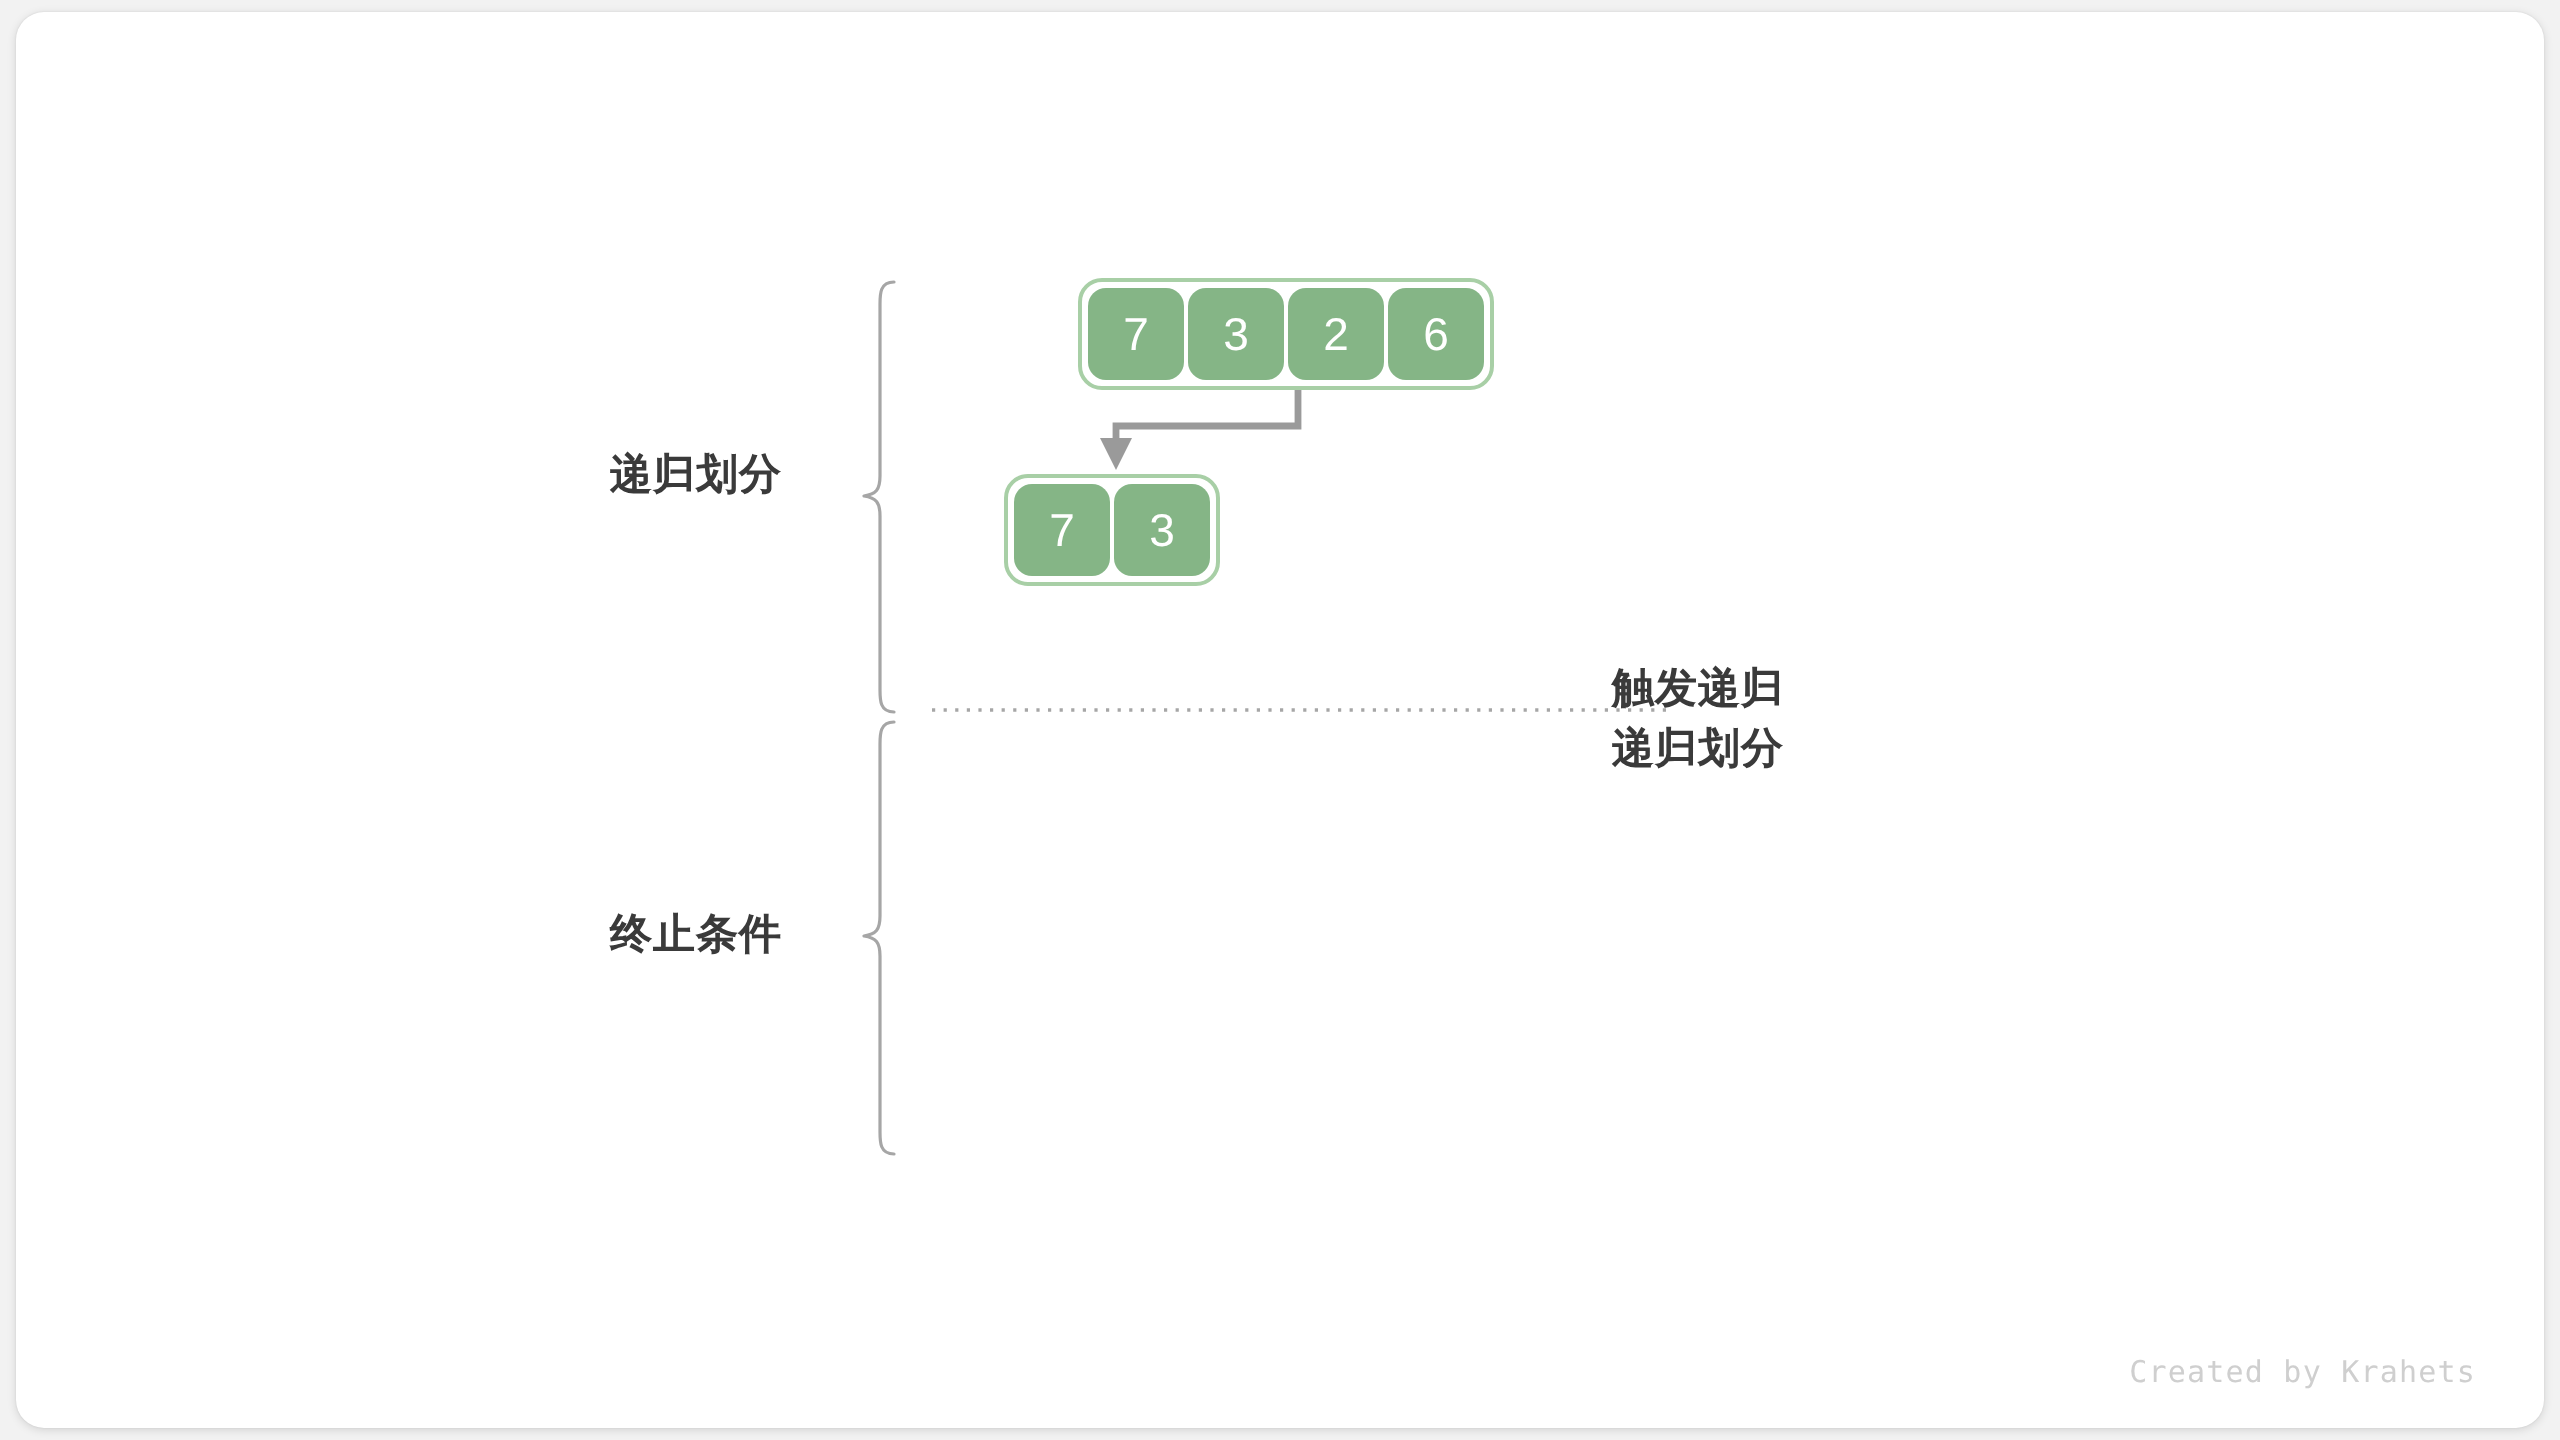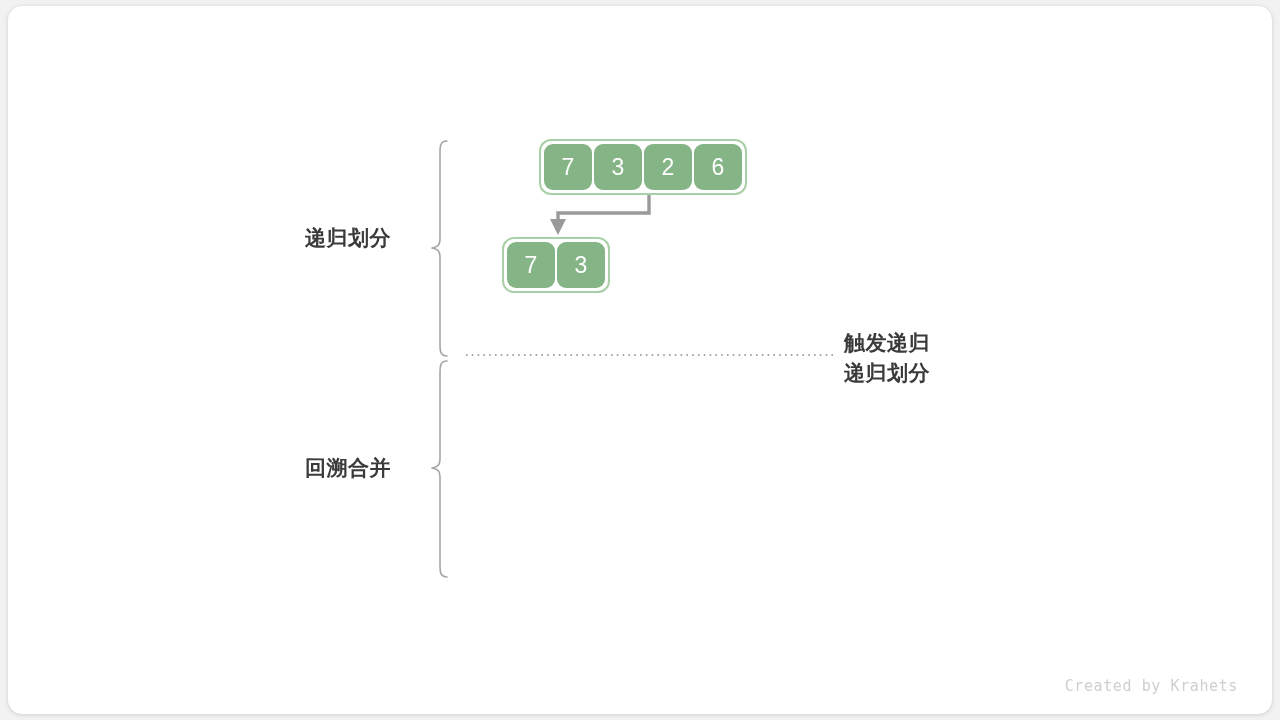--- a/index.html
+++ b/index.html
@@ -43,29 +43,28 @@
     font-weight: bold;
     color: #3a3a3a;
     letter-spacing: 0.5px;
     white-space: nowrap;
     line-height: 30px;
   }
   #label-divide { left: 305px; top: 225px; font-family: Liberation Mono, monospace; }
   #label-merge  { left: 305px; top: 453px; }
   #label-terminate {
     position: absolute;
-    left: 844px;
+    left: 806px;
     top: 330px;
     font-size: 21px;
     font-weight: bold;
     color: #3a3a3a;
     letter-spacing: 0.5px;
     line-height: 30px;
     white-space: nowrap;
-    font-family: Liberation Mono, monospace;
   }
   .array-group {
     position: absolute;
     box-sizing: border-box;
     border: 2px solid #a8cfa6;
     border-radius: 12px;
     background: #ffffff;
     padding: 3px;
     display: flex;
     gap: 2px;
@@ -122,21 +121,21 @@
              C 440 571 440 577 447 577" fill="none" stroke="#a6a6a6" stroke-width="1.6" stroke-linecap="round" stroke-linejoin="round"></path>
 
     <line x1="466" y1="355" x2="836" y2="355" stroke="#a6a6a6" stroke-width="1.8" stroke-linecap="butt" stroke-dasharray="1.6 4.2"></line>
 
     <path d="M 649 188 L 649 213 L 558 213 L 558 222" fill="none" stroke="#9a9a9a" stroke-width="3.4" stroke-linecap="butt" stroke-linejoin="miter"></path>
     <polygon points="550,219 566,219 558,235" fill="#9a9a9a"></polygon>
   </svg>
 
   <div class="phase-label" id="label-divide">递归划分</div>
 
-  <div class="phase-label" id="label-merge">回溯合并</div>
+  <div class="phase-label" id="label-merge">终止条件</div>
 
   <div id="label-terminate">
     <div>触发递归</div>
     <div>递归划分</div>
   </div>
 
   <div class="array-group" id="array-top">
     <div class="cell">7</div>
     <div class="cell">3</div>
     <div class="cell">2</div>

